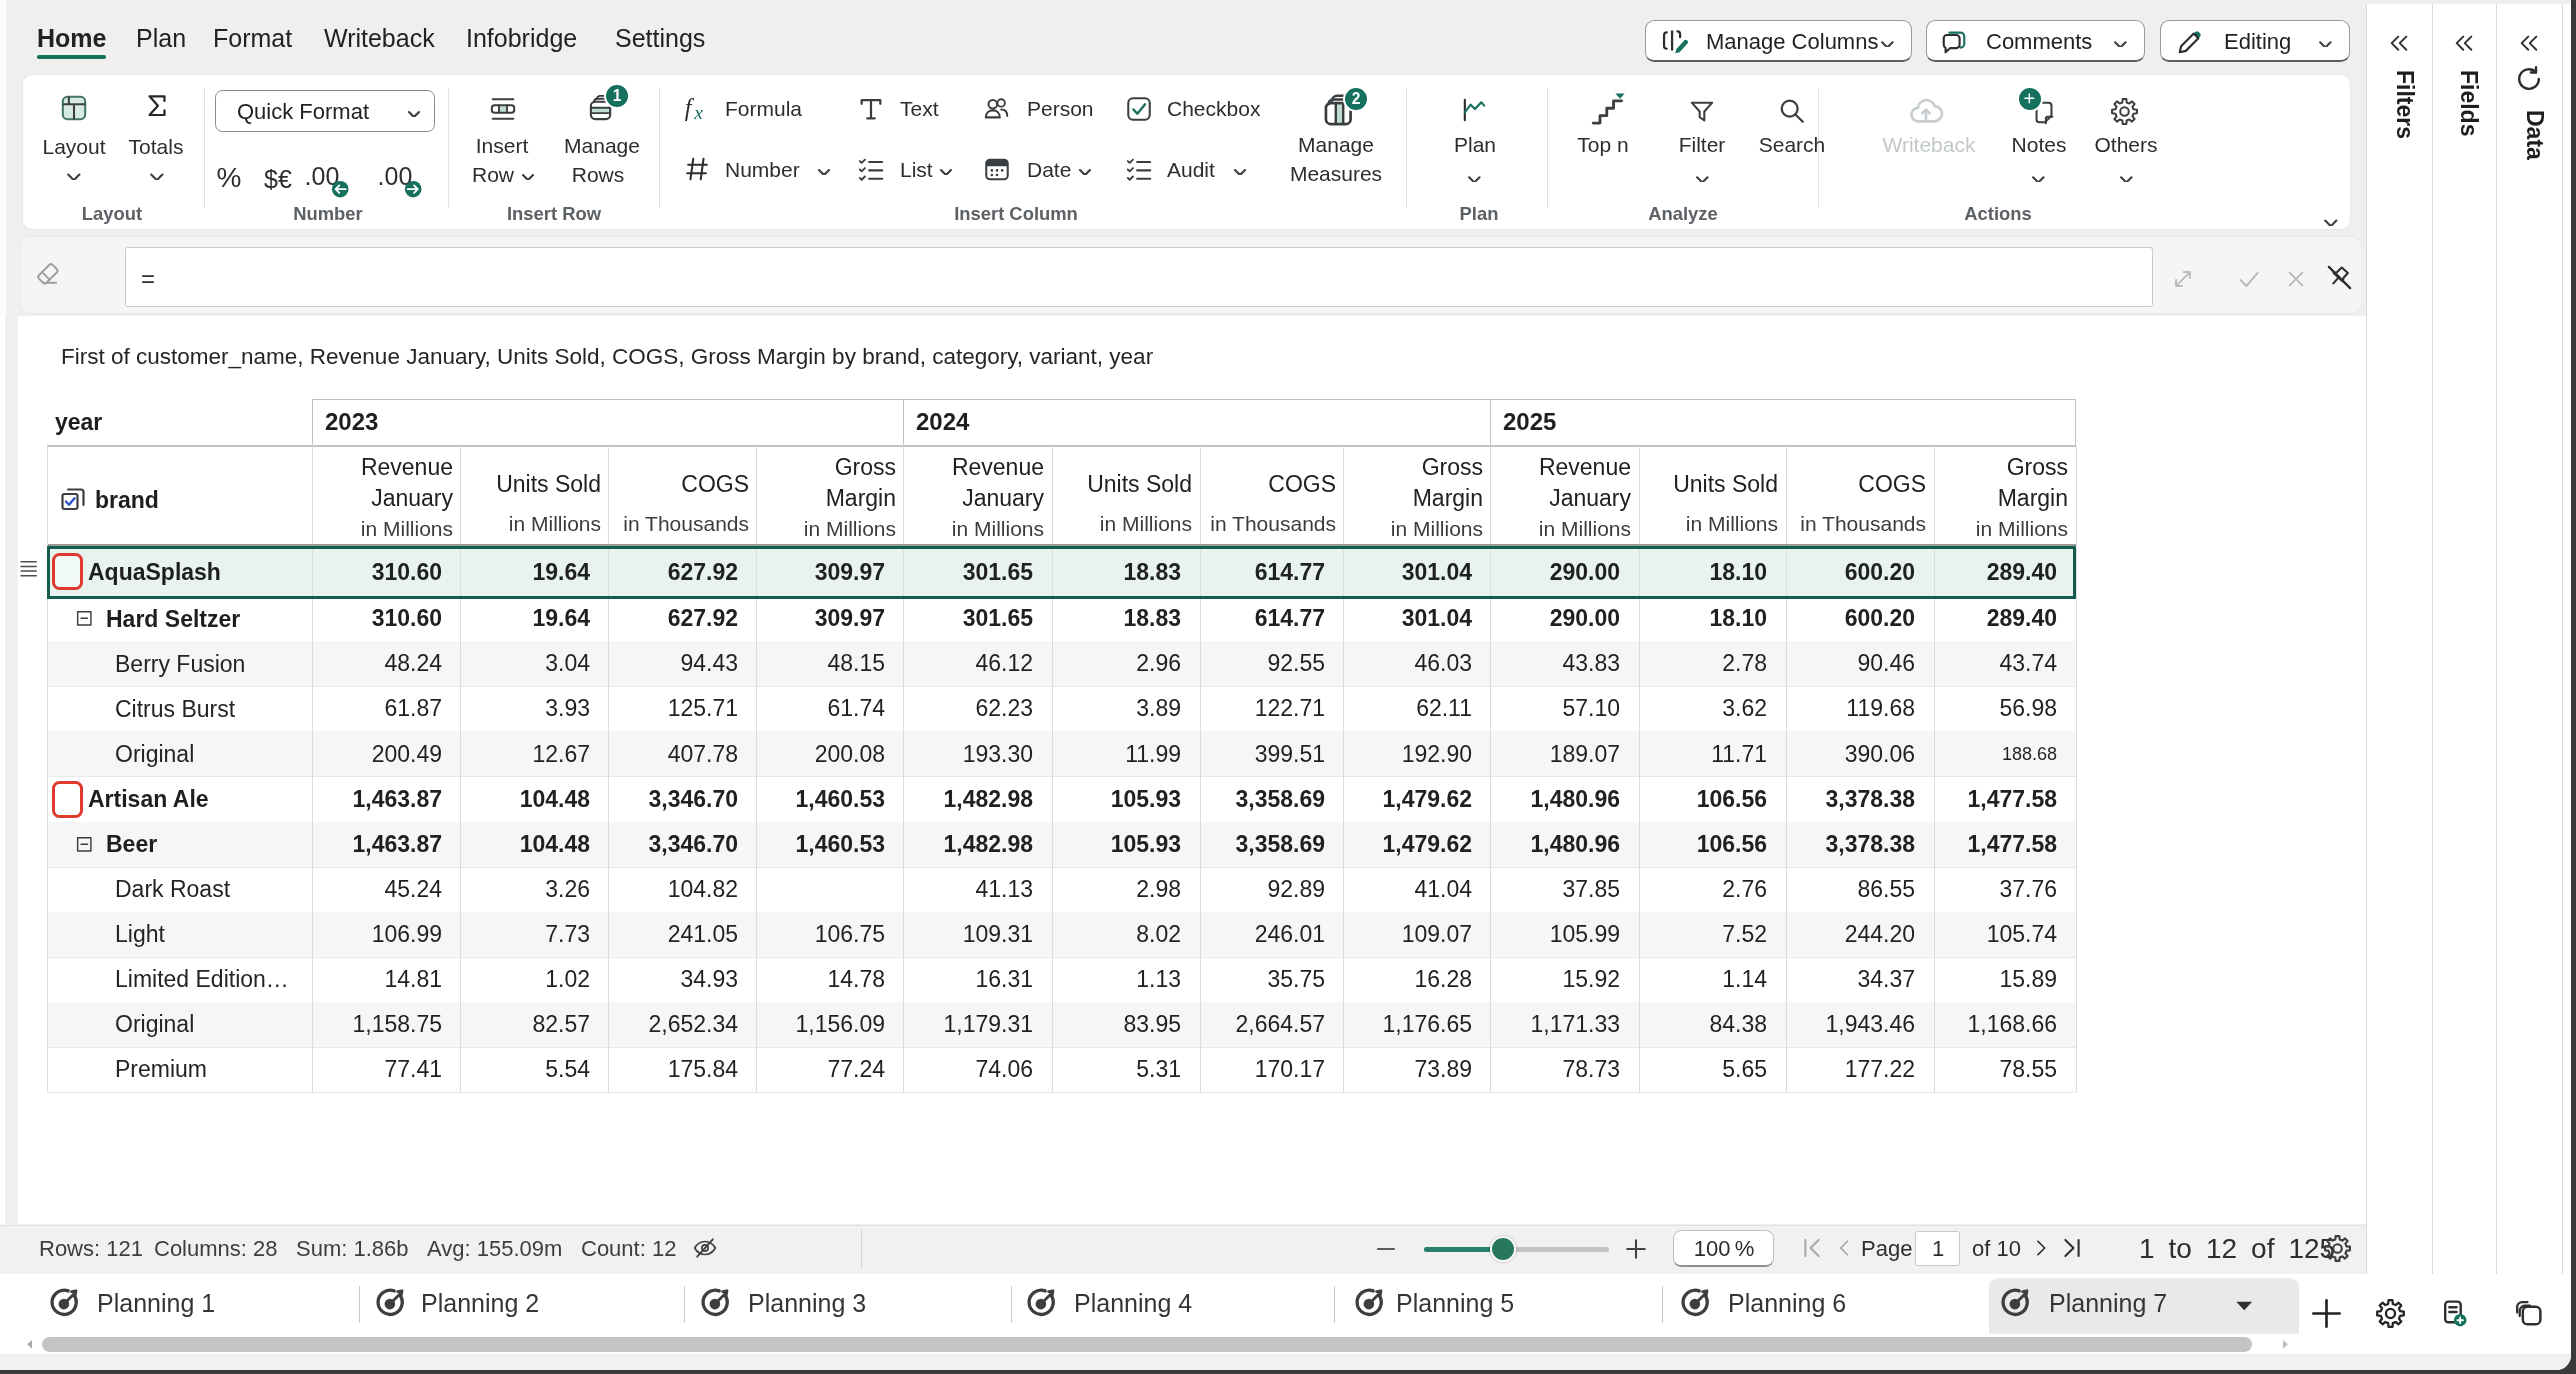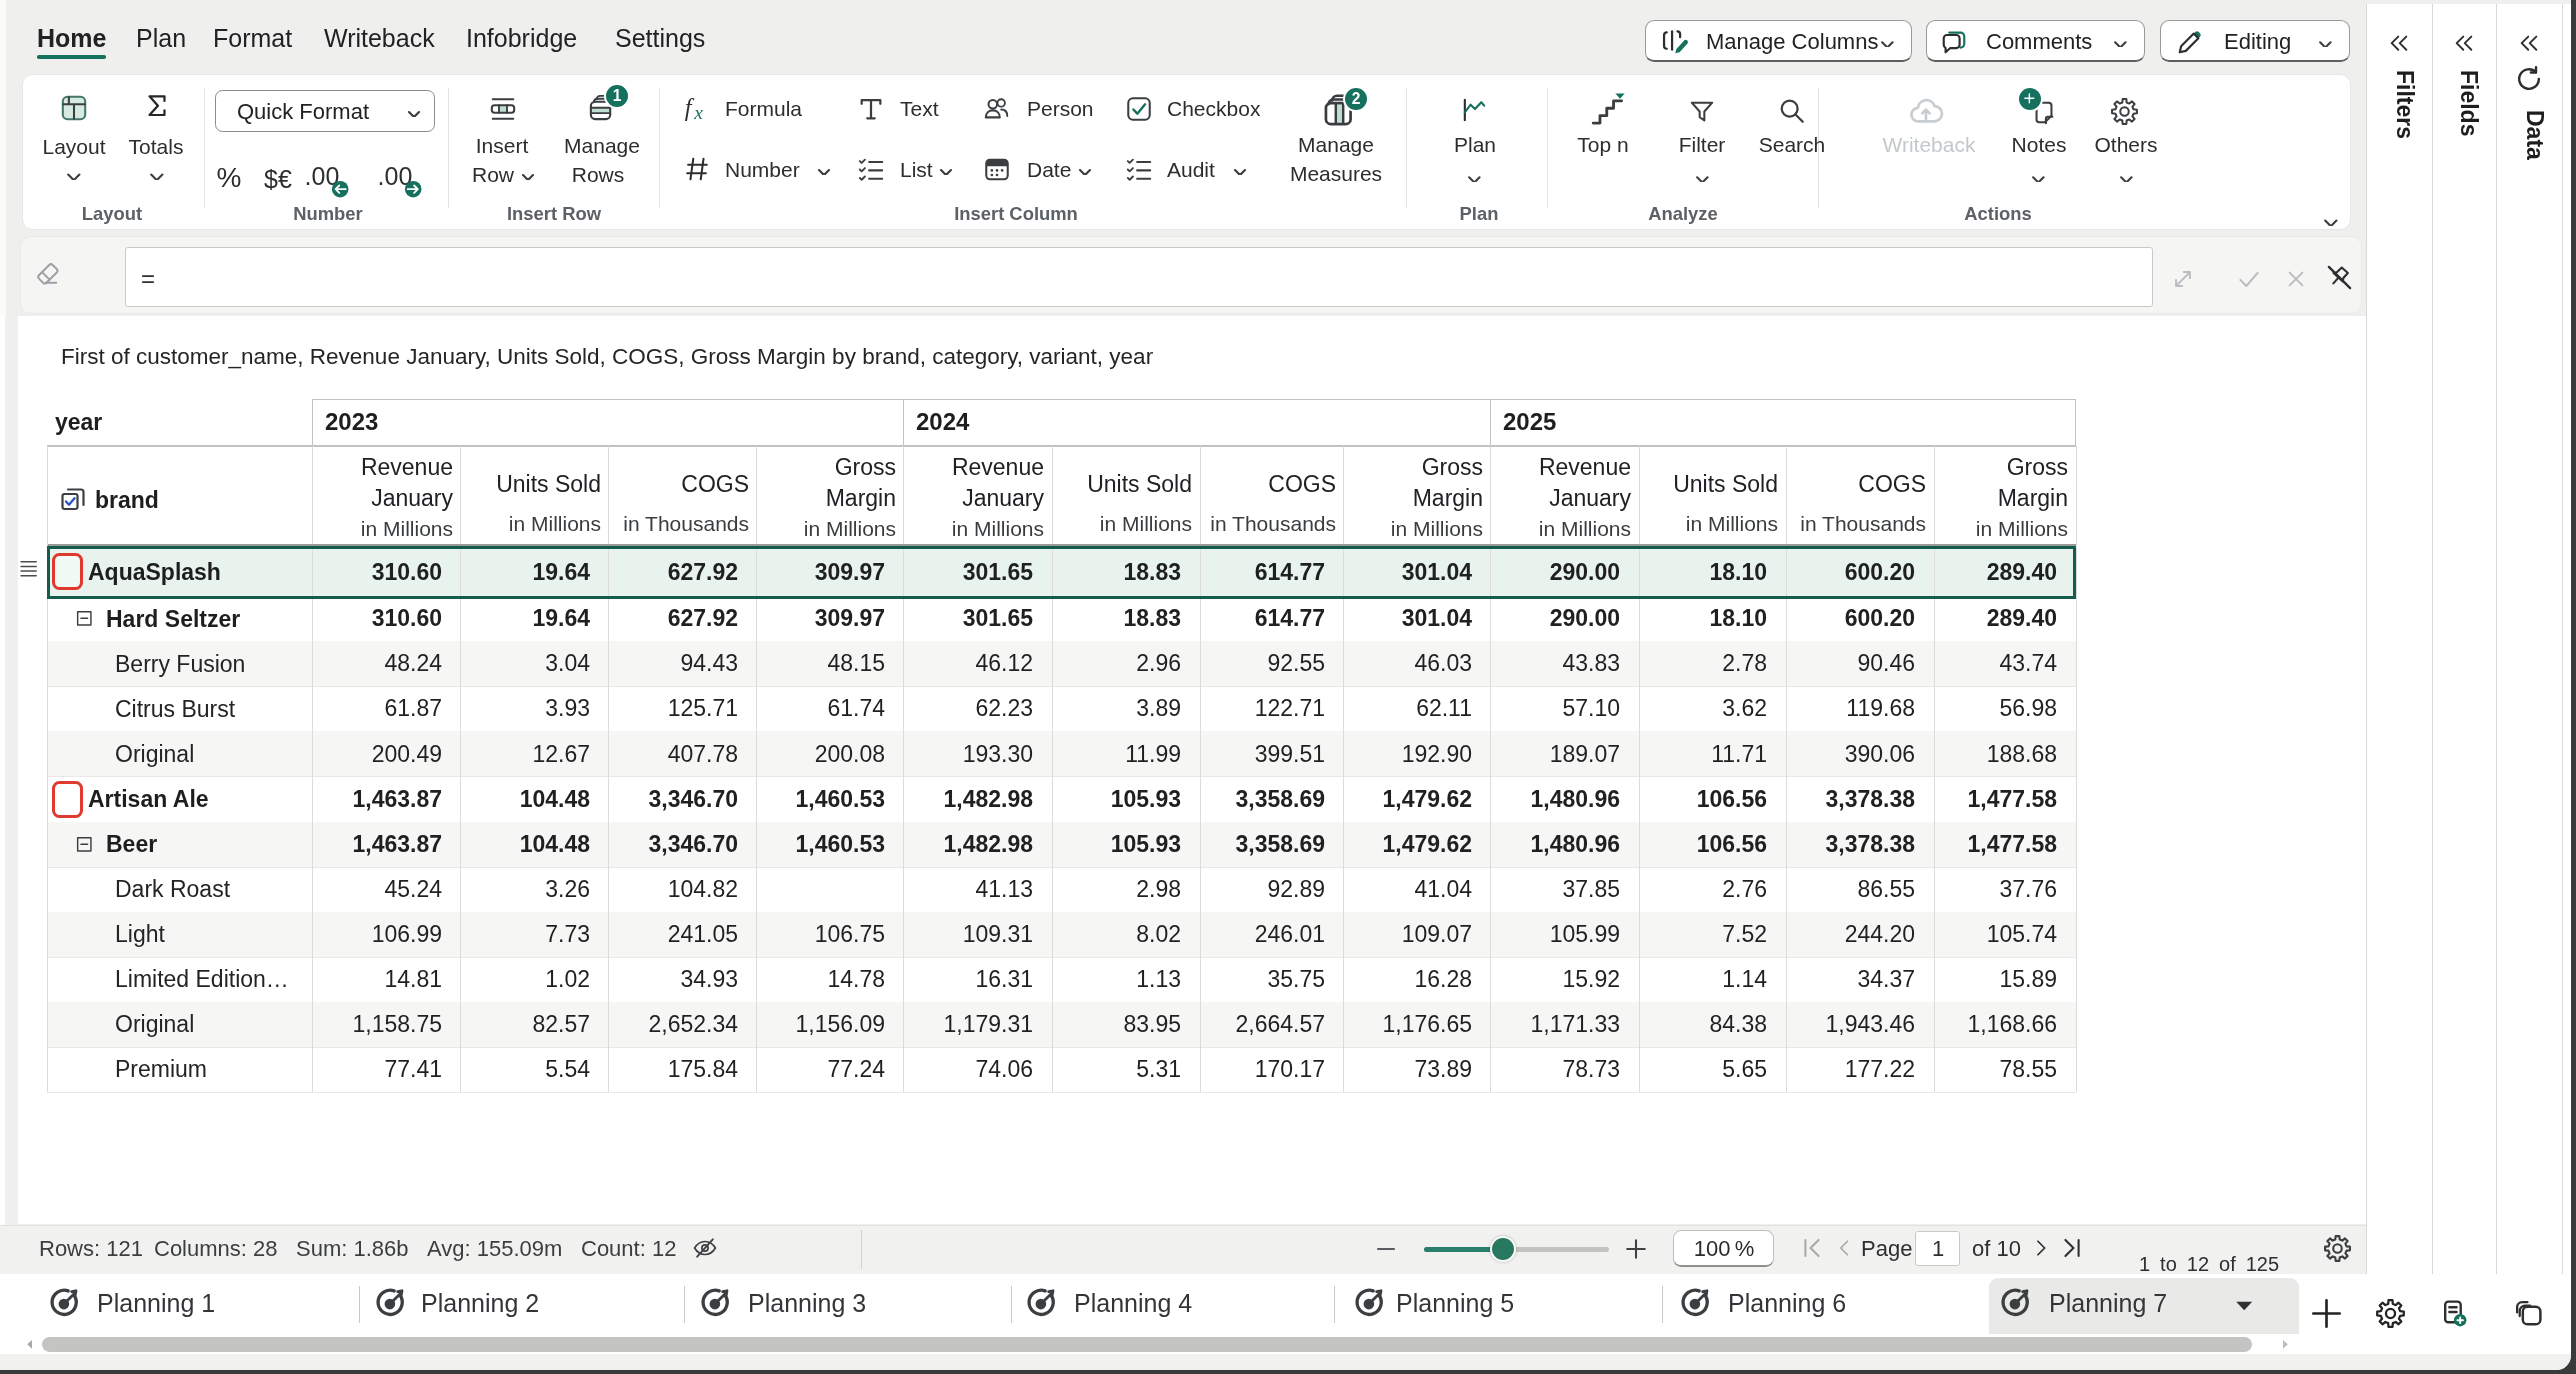--- a/index.html
+++ b/index.html
@@ -387,21 +387,21 @@
     <div style="position:absolute;left:-54px;top:736px;width:644px;height:37px;display:flex;align-items:center;justify-content:flex-end;white-space:nowrap;font-size:23px;font-weight:400;color:#1f2022;z-index:4">12.67</div>
     <div style="position:absolute;left:94px;top:736px;width:644px;height:37px;display:flex;align-items:center;justify-content:flex-end;white-space:nowrap;font-size:23px;font-weight:400;color:#1f2022;z-index:4">407.78</div>
     <div style="position:absolute;left:241px;top:736px;width:644px;height:37px;display:flex;align-items:center;justify-content:flex-end;white-space:nowrap;font-size:23px;font-weight:400;color:#1f2022;z-index:4">200.08</div>
     <div style="position:absolute;left:389px;top:736px;width:644px;height:37px;display:flex;align-items:center;justify-content:flex-end;white-space:nowrap;font-size:23px;font-weight:400;color:#1f2022;z-index:4">193.30</div>
     <div style="position:absolute;left:537px;top:736px;width:644px;height:37px;display:flex;align-items:center;justify-content:flex-end;white-space:nowrap;font-size:23px;font-weight:400;color:#1f2022;z-index:4">11.99</div>
     <div style="position:absolute;left:681px;top:736px;width:644px;height:37px;display:flex;align-items:center;justify-content:flex-end;white-space:nowrap;font-size:23px;font-weight:400;color:#1f2022;z-index:4">399.51</div>
     <div style="position:absolute;left:828px;top:736px;width:644px;height:37px;display:flex;align-items:center;justify-content:flex-end;white-space:nowrap;font-size:23px;font-weight:400;color:#1f2022;z-index:4">192.90</div>
     <div style="position:absolute;left:976px;top:736px;width:644px;height:37px;display:flex;align-items:center;justify-content:flex-end;white-space:nowrap;font-size:23px;font-weight:400;color:#1f2022;z-index:4">189.07</div>
     <div style="position:absolute;left:1123px;top:736px;width:644px;height:37px;display:flex;align-items:center;justify-content:flex-end;white-space:nowrap;font-size:23px;font-weight:400;color:#1f2022;z-index:4">11.71</div>
     <div style="position:absolute;left:1271px;top:736px;width:644px;height:37px;display:flex;align-items:center;justify-content:flex-end;white-space:nowrap;font-size:23px;font-weight:400;color:#1f2022;z-index:4">390.06</div>
-    <div style="position:absolute;left:1413px;top:736px;width:644px;height:37px;display:flex;align-items:center;justify-content:flex-end;white-space:nowrap;font-size:23px;font-weight:400;color:#1f2022;z-index:4">188.68</div>
+    <div style="position:absolute;left:1413px;top:736px;width:644px;height:37px;display:flex;align-items:center;justify-content:flex-end;white-space:nowrap;font-size:18px;font-weight:400;color:#1f2022;z-index:4">188.68</div>
     <div style="position:absolute;left:47px;top:822px;width:2029px;height:0.9px;background:#e8e8e6"></div>
     <div style="position:absolute;left:52px;top:781px;width:31px;height:37px;background:#fff;border:3.2px solid #e03a2e;border-radius:7.4px;z-index:4"></div>
     <div style="position:absolute;left:88px;top:782px;height:34px;display:flex;align-items:center;white-space:nowrap;font-size:23px;font-weight:700;color:#1d1e20;z-index:4">Artisan Ale</div>
     <div style="position:absolute;left:-202px;top:781px;width:644px;height:37px;display:flex;align-items:center;justify-content:flex-end;white-space:nowrap;font-size:23px;font-weight:700;color:#1f2022;z-index:4">1,463.87</div>
     <div style="position:absolute;left:-54px;top:781px;width:644px;height:37px;display:flex;align-items:center;justify-content:flex-end;white-space:nowrap;font-size:23px;font-weight:700;color:#1f2022;z-index:4">104.48</div>
     <div style="position:absolute;left:94px;top:781px;width:644px;height:37px;display:flex;align-items:center;justify-content:flex-end;white-space:nowrap;font-size:23px;font-weight:700;color:#1f2022;z-index:4">3,346.70</div>
     <div style="position:absolute;left:241px;top:781px;width:644px;height:37px;display:flex;align-items:center;justify-content:flex-end;white-space:nowrap;font-size:23px;font-weight:700;color:#1f2022;z-index:4">1,460.53</div>
     <div style="position:absolute;left:389px;top:781px;width:644px;height:37px;display:flex;align-items:center;justify-content:flex-end;white-space:nowrap;font-size:23px;font-weight:700;color:#1f2022;z-index:4">1,482.98</div>
     <div style="position:absolute;left:537px;top:781px;width:644px;height:37px;display:flex;align-items:center;justify-content:flex-end;white-space:nowrap;font-size:23px;font-weight:700;color:#1f2022;z-index:4">105.93</div>
     <div style="position:absolute;left:681px;top:781px;width:644px;height:37px;display:flex;align-items:center;justify-content:flex-end;white-space:nowrap;font-size:23px;font-weight:700;color:#1f2022;z-index:4">3,358.69</div>
@@ -574,21 +574,21 @@
     <div style="position:absolute;left:1861px;top:1232px;height:33px;display:flex;align-items:center;white-space:nowrap;font-size:22px;font-weight:400;color:#2c2e30;">Page</div>
     <div style="position:absolute;left:1915px;top:1231px;width:45px;height:35px;background:#fff;border:1.4px solid #c9c9c7;border-radius:2.8px"></div>
     <div style="position:absolute;left:1570px;top:1231px;width:736px;height:35px;display:flex;align-items:center;justify-content:center;white-space:nowrap;font-size:22px;font-weight:400;color:#2c2e30;">1</div>
     <div style="position:absolute;left:1972px;top:1232px;height:33px;display:flex;align-items:center;white-space:nowrap;font-size:22px;font-weight:400;color:#2c2e30;">of 10</div>
     <svg style="position:absolute;left:2033px;top:1237px" width="18.4" height="22" viewBox="0 0 30 30" fill="none" stroke-linecap="round" stroke-linejoin="round">
       <path d="M8,4l11,11L8,26" stroke="#2c2e30" stroke-width="2.8"></path>
     </svg>
     <svg style="position:absolute;left:2061px;top:1237px" width="22" height="22" viewBox="0 0 30 30" fill="none" stroke-linecap="round" stroke-linejoin="round">
       <path d="M6,4l11,11L6,26 M24,4v22" stroke="#2c2e30" stroke-width="2.8"></path>
     </svg>
-    <div style="position:absolute;left:2139px;top:1232px;height:33px;display:flex;align-items:center;white-space:nowrap;font-size:20px;font-weight:400;color:#2c2e30;margin-top:16px;">1 to 12 of 125</div>
+    <div style="position:absolute;left:2139px;top:1232px;height:33px;display:flex;align-items:center;white-space:nowrap;font-size:28px;font-weight:400;color:#2c2e30;">1 to 12 of 125</div>
     <svg style="position:absolute;left:2323px;top:1234px" width="29" height="29" viewBox="0 0 30 30" fill="none" stroke-linecap="round" stroke-linejoin="round">
       <path d="M12.76,5.67 L13.08,2.14 L16.92,2.14 L17.24,5.67 L20.02,6.81 L20.02,6.81 L22.73,4.55 L25.45,7.27 L23.19,9.98 L24.33,12.76 L24.33,12.76 L27.86,13.08 L27.86,16.92 L24.33,17.24 L23.19,20.02 L23.19,20.02 L25.45,22.73 L22.73,25.45 L20.02,23.19 L17.24,24.33 L17.24,24.33 L16.92,27.86 L13.08,27.86 L12.76,24.33 L9.98,23.19 L9.98,23.19 L7.27,25.45 L4.55,22.73 L6.81,20.02 L5.67,17.24 L5.67,17.24 L2.14,16.92 L2.14,13.08 L5.67,12.76 L6.81,9.98 L6.81,9.98 L4.55,7.27 L7.27,4.55 L9.98,6.81 L12.76,5.67 Z" stroke="#3b3e40" stroke-width="2.2" stroke-linejoin="round"></path>
       <circle cx="15" cy="15" r="4.4" stroke="#3b3e40" stroke-width="2.2"></circle>
     </svg>
     <div style="position:absolute;left:0px;top:1274px;width:2571px;height:60px;background:#fff"></div>
     <div style="position:absolute;left:359px;top:1286px;width:1.4px;height:37px;background:#c9c9c7"></div>
     <div style="position:absolute;left:684px;top:1286px;width:1.4px;height:37px;background:#c9c9c7"></div>
     <div style="position:absolute;left:1011px;top:1286px;width:1.4px;height:37px;background:#c9c9c7"></div>
     <div style="position:absolute;left:1334px;top:1286px;width:1.4px;height:37px;background:#c9c9c7"></div>
     <div style="position:absolute;left:1662px;top:1286px;width:1.4px;height:37px;background:#c9c9c7"></div>

